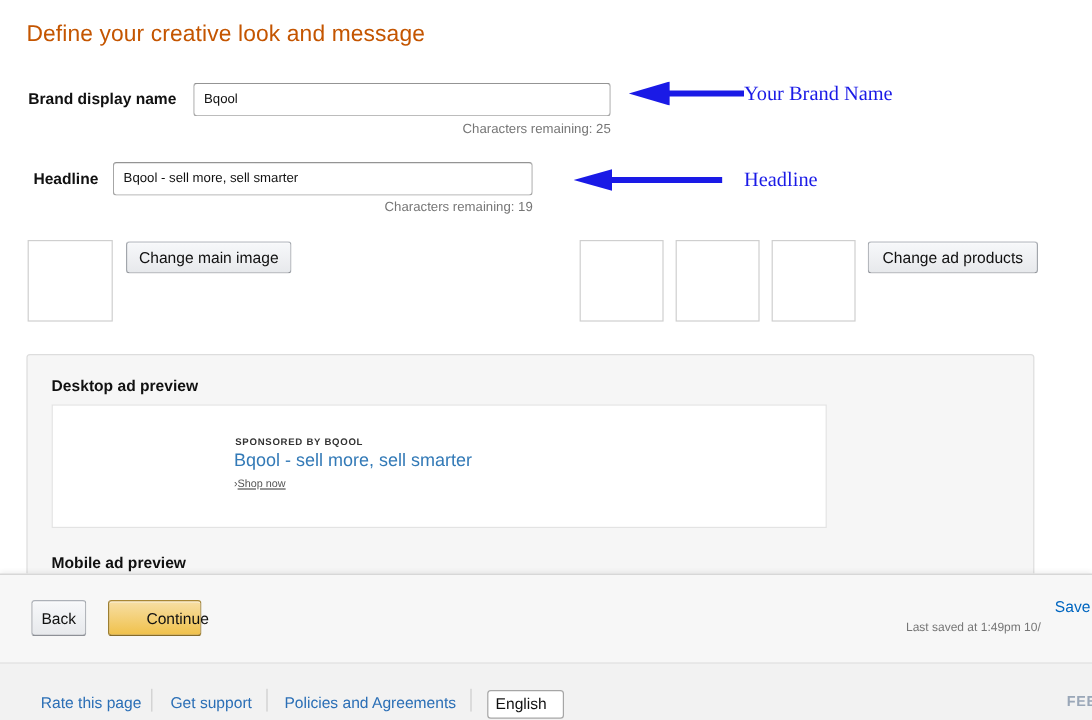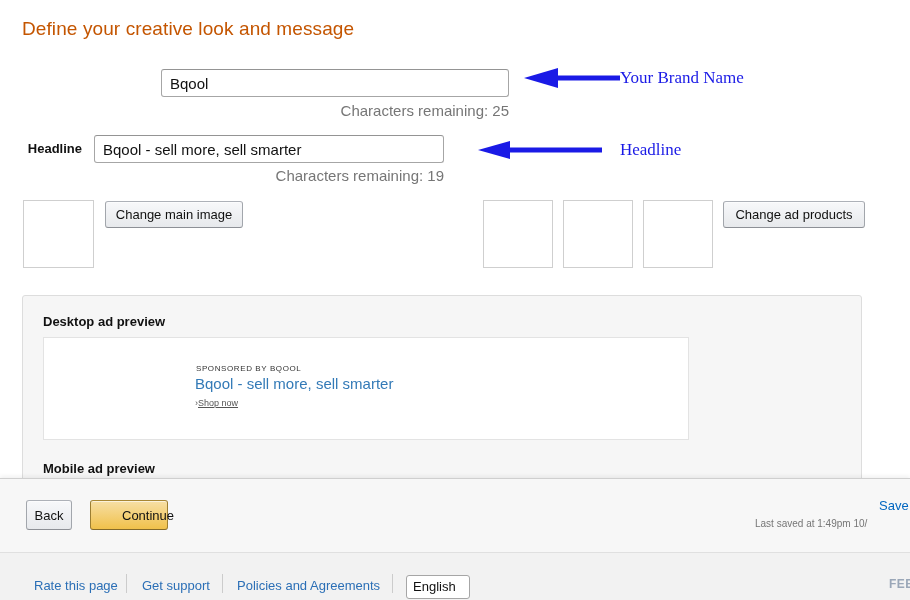--- a/index.html
+++ b/index.html
@@ -43,29 +43,29 @@
     white-space: nowrap;
   }
   .text-input {
     position: absolute;
     box-sizing: border-box;
     border: 1px solid #a6a6a6;
     border-top-color: #949494;
     border-radius: 3px;
     background: #ffffff;
     font-family: "Liberation Sans", sans-serif;
-    font-size: 15px;
+    font-size: 11px;
     color: #111111;
     padding: 0 8px;
     outline: none;
     box-shadow: 0 1px 0 rgba(255,255,255,.5) inset;
   }
   .chars-remaining {
     position: absolute;
-    font-size: 15px;
+    font-size: 11px;
     color: #767676;
     text-align: right;
     white-space: nowrap;
   }
 
   
   .thumb {
     position: absolute;
     box-sizing: border-box;
     background: #ffffff;
@@ -114,21 +114,21 @@
   }
   .ad-box {
     position: absolute;
     box-sizing: border-box;
     background: #ffffff;
     border: 1px solid #e3e3e3;
   }
   .ad-sponsored {
     position: absolute;
     font-size: 8px;
-    font-weight: normal;
+    font-weight: bold;
     letter-spacing: .6px;
     color: #333333;
     white-space: nowrap;
   }
   .ad-headline {
     position: absolute;
     font-size: 15px;
     color: #337ab7;
     white-space: nowrap;
   }
@@ -218,20 +218,21 @@
     cursor: pointer;
   }
 </style>
 </head>
 <body>
 
 <div id="page">
 
   <div class="page-title">Define your creative look and message</div>
 
+  <div class="field-label" style="left:0px; top:75px; width:147px;">Brand display name</div>
   <input class="text-input" type="text" style="left: 161px; top: 69px; width: 348px; height: 28px;" value="Bqool">
   <div class="chars-remaining" style="left:309px; top:102px; width:200px;">Characters remaining: 25</div>
 
   <div class="field-label" style="left:0px; top:141px; width:82px;">Headline</div>
   <input class="text-input" type="text" style="left: 94px; top: 135px; width: 350px; height: 28px;" value="Bqool - sell more, sell smarter">
   <div class="chars-remaining" style="left:244px; top:167px; width:200px;">Characters remaining: 19</div>
 
   <svg class="anno-arrow" style="left:524px; top:68px;" width="96" height="20">
     <line x1="30" y1="10" x2="96" y2="10" stroke="#1a1ae6" stroke-width="5"></line>
     <polygon points="0,10 34,0 34,20" fill="#1a1ae6"></polygon>

